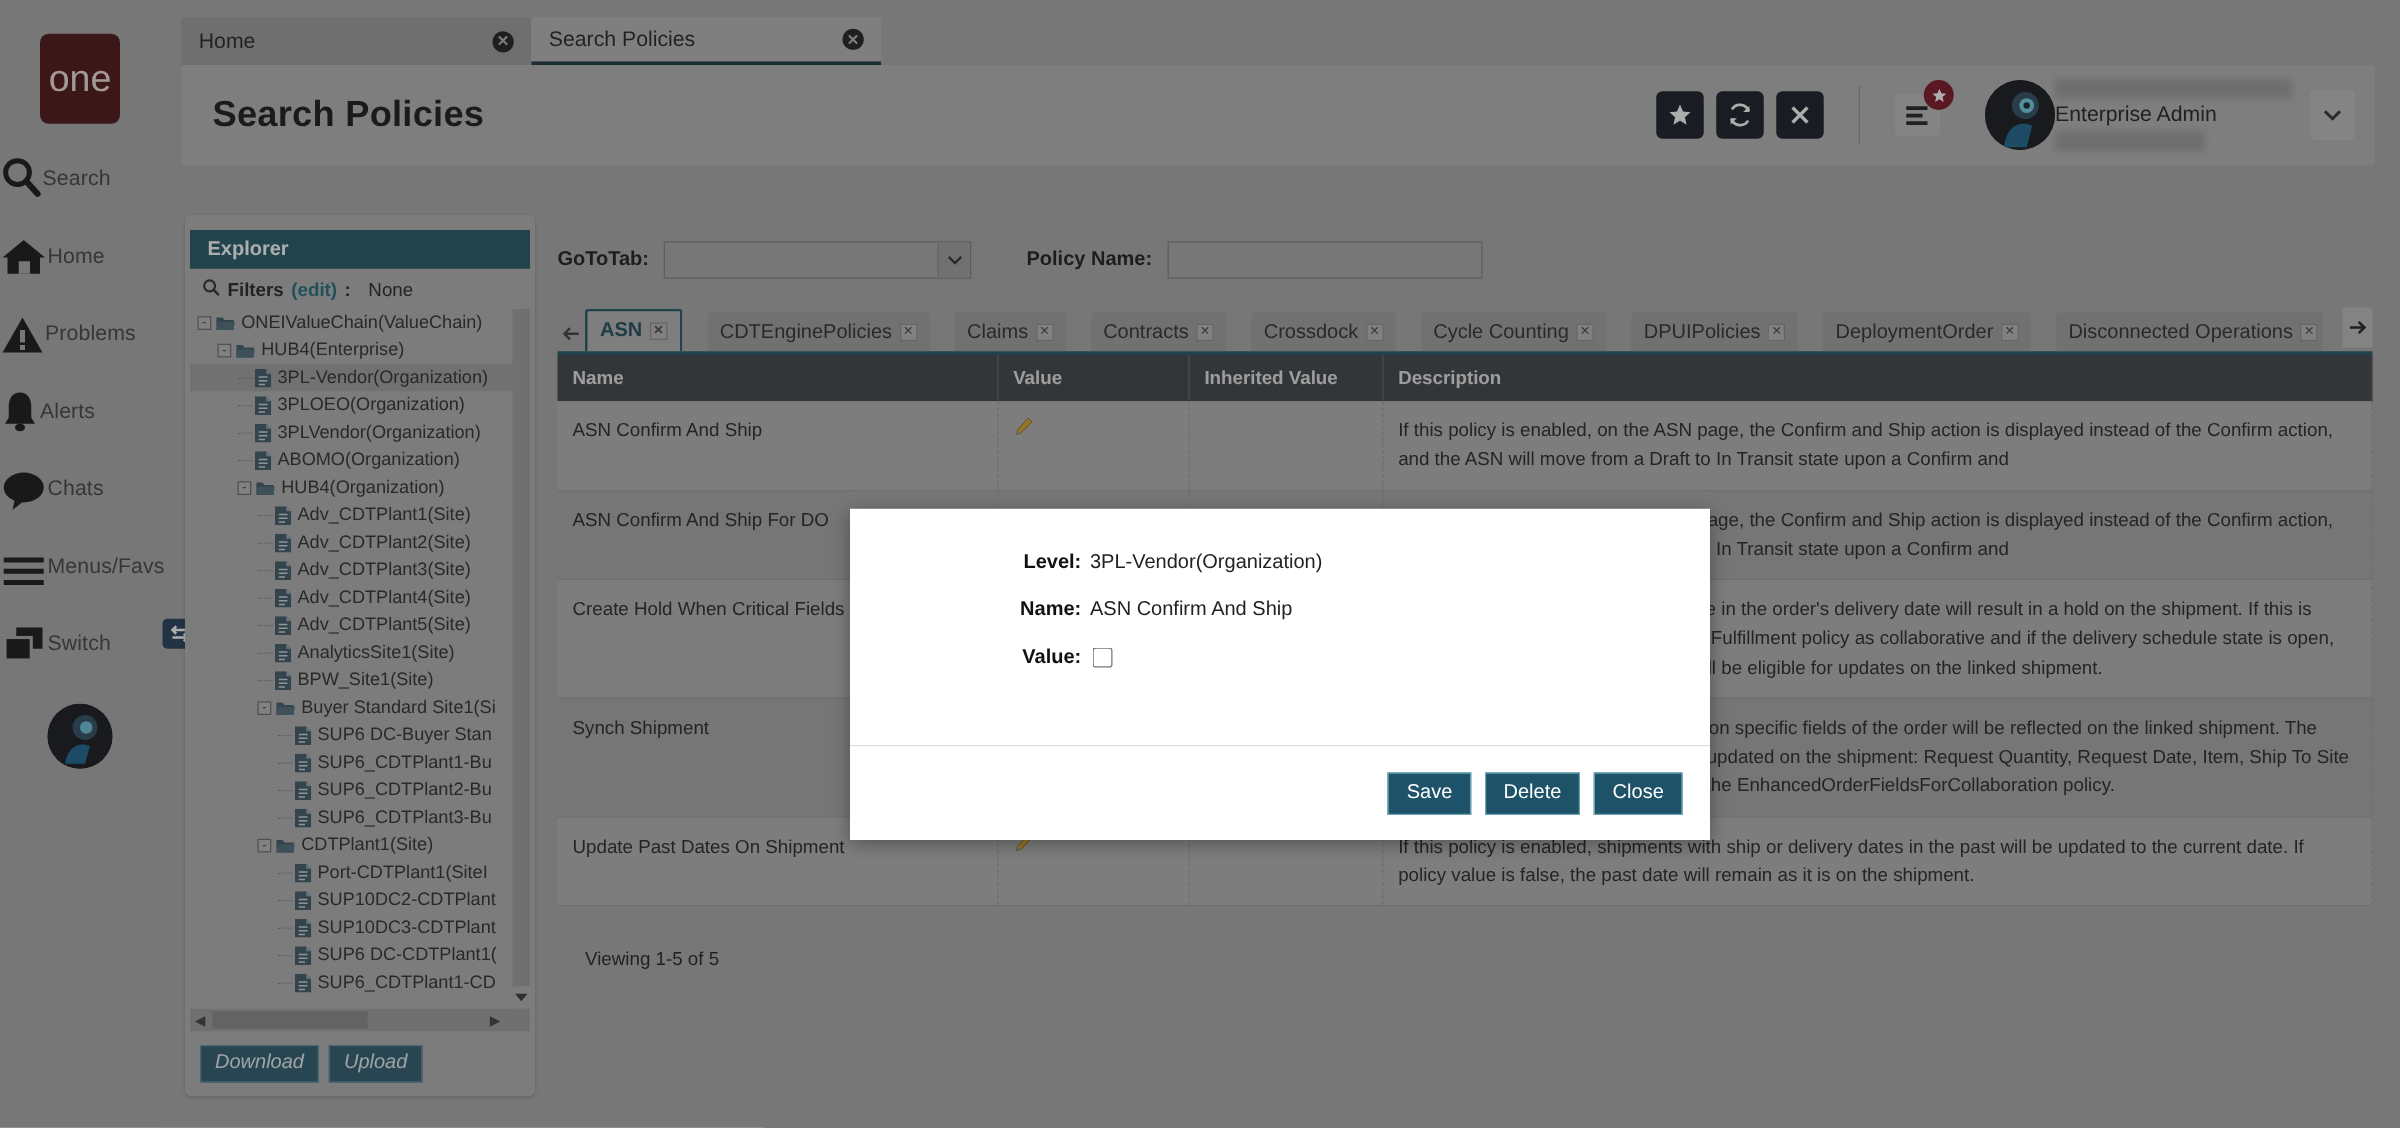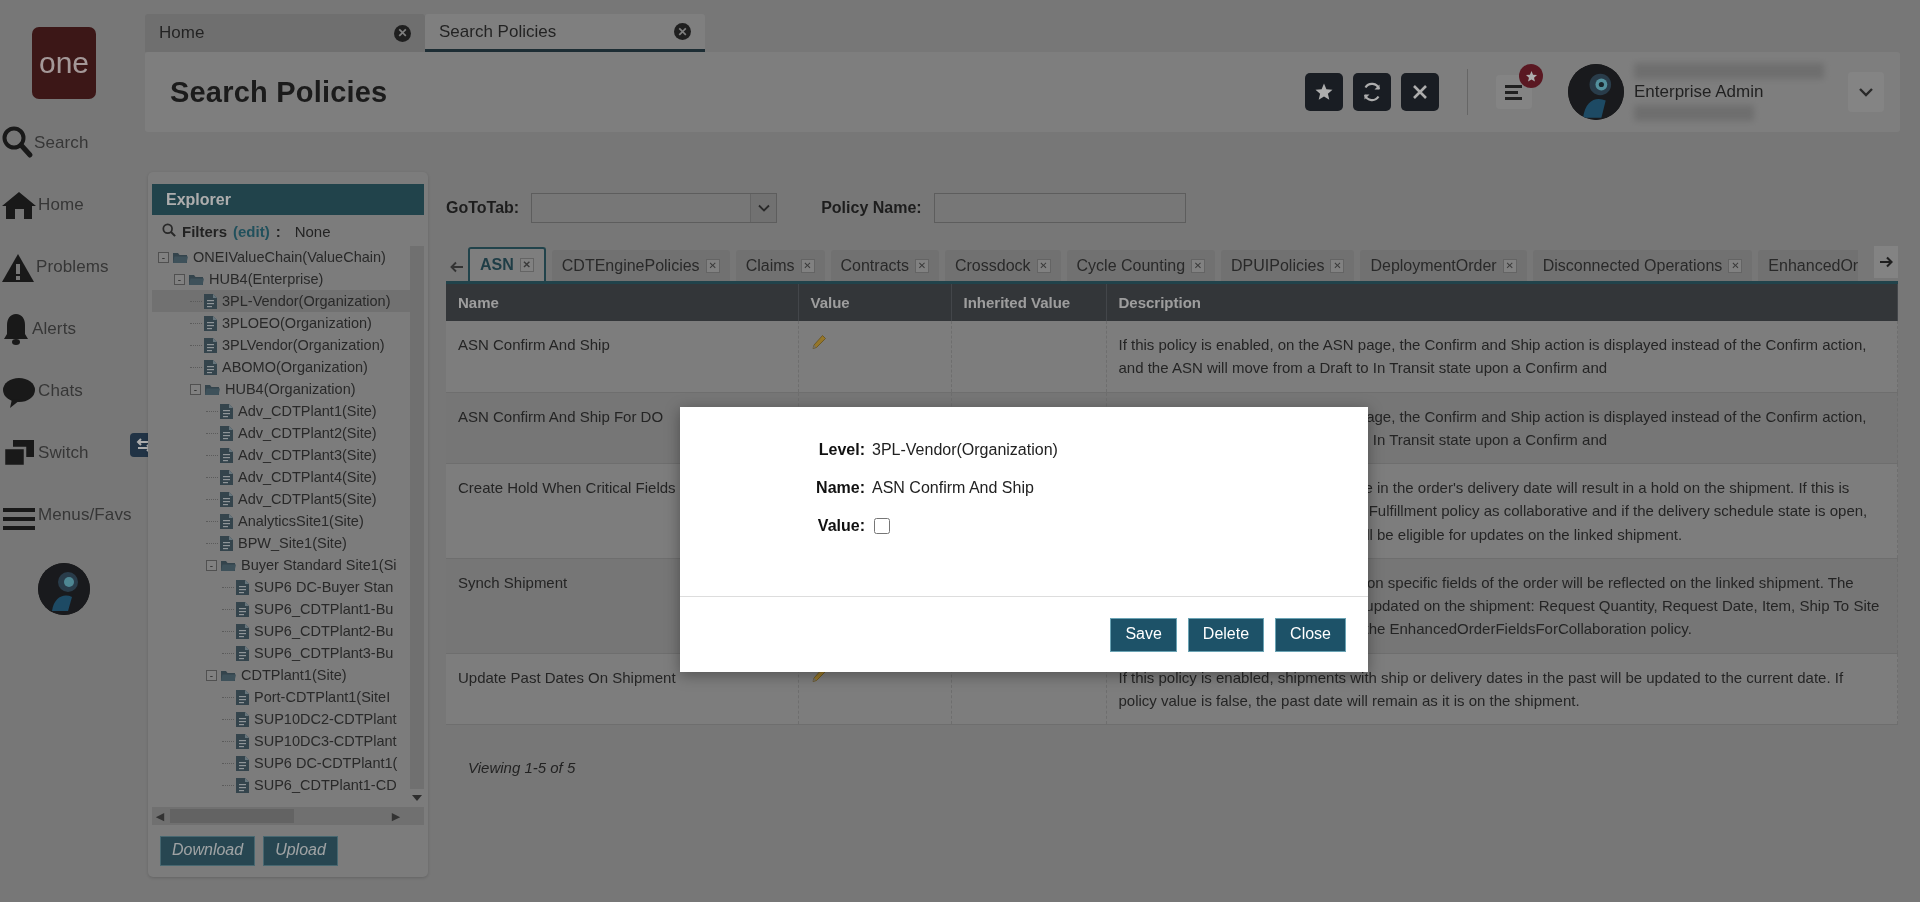--- a/index.html
+++ b/index.html
@@ -69,21 +69,21 @@
     width: 38px; height: 38px; background: #111821; border-radius: 5px;
     display: flex; align-items: center; justify-content: center; cursor: pointer;
   }
   #hdr-divider { width: 1px; height: 46px; background: #8d8d8d; margin: 0 18px; }
   #menus-btn { position: relative; width: 36px; height: 34px; background: #bdbdbd; border-radius: 4px;
                display:flex; align-items:center; justify-content:center; cursor:pointer; }
   #menus-badge {
     position: absolute; top: -11px; right: -11px; width: 24px; height: 24px;
     border-radius: 50%; background: #7a1020; display: flex; align-items: center; justify-content: center;
   }
-  #user-block { display: flex; align-items: center; gap: 10px; margin-left: 26px; }
+  #user-block { display: flex; align-items: center; margin-left: 26px; }
   #user-avatar { width: 56px; height: 56px; border-radius: 50%; overflow: hidden; background: #0c0c0c;
                  display: flex; align-items: center; justify-content: center; }
   #user-meta { display: flex; flex-direction: column; gap: 3px; width: 190px; }
   .blur-bar { height: 16px; background: #9a9a9a; border-radius: 2px; filter: blur(3px); }
   #user-role { font-size: 17px; color: #1c1c1c; }
   #user-caret { width: 36px; height: 40px; background: #bdbdbd; border-radius: 4px;
                 display:flex; align-items:center; justify-content:center; cursor:pointer; margin-left: 14px;}
 
   
   #explorer {
@@ -142,41 +142,41 @@
                   border: 1px solid #7e7e7e; font-size: 15px; padding: 0 6px; color: #1a1a1a;
                   font-family: "Liberation Sans", sans-serif; }
 
   
   #tabstrip { display: flex; align-items: flex-end; height: 34px; margin-top: 22px;
               border-bottom: 3px solid #1e5561; position: relative; }
   #tab-left, #tab-right { width: 22px; height: 28px; display: flex; align-items: center;
                           justify-content: center; color: #3b3b3b; font-size: 17px; cursor: pointer; }
   #tab-right { position: absolute; right: 0; bottom: 3px; background: #bbbbbb; height: 32px; width: 24px; }
   .ptab { height: 31px; display: flex; align-items: center; gap: 6px; padding: 0 10px;
-          background: #9f9f9f; font-size: 16px; color: #2a2a2a; margin-right: 6px; cursor: pointer;
+          background: #9f9f9f; font-size: 16px; color: #2a2a2a; margin-right: 20px; cursor: pointer;
           border-top-left-radius: 3px; border-top-right-radius: 3px; white-space: nowrap; }
   .ptab.active { background: #b4b4b4; color: #1b4b59; font-weight: bold;
                  border: 2px solid #1e5561; border-bottom: none; height: 34px; }
   .ptab .tclose { width: 14px; height: 14px; background: #b9b9b9; border: 1px solid #8a8a8a;
                   font-size: 10px; line-height: 12px; text-align: center; color: #444; }
 
   
   #ptable { width: 100%; border-collapse: collapse; table-layout: fixed; margin-top: 0; }
   #ptable thead th {
     background: #3b3f45; color: #e6e6e6; font-size: 15px; font-weight: bold;
     text-align: left; padding: 10px 12px; border-right: 1px solid #55595f;
   }
   #ptable tbody td {
     font-size: 15px; color: #232323; padding: 12px 12px; vertical-align: top;
     border-right: 1px dashed #9a9a9a; border-bottom: 1px solid #9a9a9a; line-height: 1.55;
   }
   #ptable tbody tr:nth-child(odd) { background: #b2b2b2; }
   #ptable tbody tr:nth-child(even) { background: #a6a6a6; }
   .pencil { display: inline-block; cursor: pointer; }
-  #viewing { font-size: 15px; color: #1d1d1d; margin-top: 34px; margin-left: 22px; font-style: italic; }
+  #viewing { font-size: 15px; color: #1d1d1d; margin-top: 34px; margin-left: 22px; }
 
   
   #overlay { position: absolute; inset: 0; background: rgba(40,40,40,.38); }
   #modal {
     position: absolute; left: 680px; top: 407px; width: 688px; height: 265px;
     background: #ffffff; box-shadow: 0 3px 14px rgba(0,0,0,.35);
     display: flex; flex-direction: column;
   }
   #modal-body { flex: 1; padding: 34px 0 0 0; }
   .mrow { display: flex; align-items: center; margin-bottom: 20px; }
@@ -244,45 +244,45 @@
     <div class="rail-item">
       <span class="ri-ico">
         <svg width="38" height="34" viewBox="0 0 38 34">
             <ellipse cx="19" cy="15" rx="16" ry="12" fill="#111"></ellipse>
             <path d="M12 24 L10 33 L20 25 Z" fill="#111"></path>
           </svg>
       </span>
       <span class="ri-lbl">Chats</span>
     </div>
 
+    <div class="rail-item">
+      <span class="ri-ico">
+        <svg width="38" height="30" viewBox="0 0 38 30">
+            <rect x="3" y="5" width="32" height="4" fill="#111"></rect>
+            <rect x="3" y="14" width="32" height="4" fill="#111"></rect>
+            <rect x="3" y="23" width="32" height="4" fill="#111"></rect>
+          </svg>
+      </span>
+      <span class="ri-lbl">Menus/Favs</span>
+    </div>
+
     <div class="rail-item" id="switch-wrap">
       <span class="ri-ico">
         <svg width="38" height="34" viewBox="0 0 38 34">
             <rect x="13" y="3" width="21" height="17" fill="#111"></rect>
             <rect x="4" y="11" width="21" height="18" fill="#111" stroke="#a9a9a9" stroke-width="2.5"></rect>
           </svg>
       </span>
       <span class="ri-lbl">Switch</span>
       <span id="switch-badge">
         <svg width="18" height="14" viewBox="0 0 18 14">
             <path d="M15 4 L3 4 M6 1 L3 4 L6 7" stroke="#ffffff" stroke-width="2" fill="none"></path>
             <path d="M3 10 L15 10 M12 7 L15 10 L12 13" stroke="#ffffff" stroke-width="2" fill="none"></path>
           </svg>
       </span>
-    </div>
-
-    <div class="rail-item">
-      <span class="ri-ico">
-        <svg width="38" height="30" viewBox="0 0 38 30">
-            <rect x="3" y="5" width="32" height="4" fill="#111"></rect>
-            <rect x="3" y="14" width="32" height="4" fill="#111"></rect>
-            <rect x="3" y="23" width="32" height="4" fill="#111"></rect>
-          </svg>
-      </span>
-      <span class="ri-lbl">Menus/Favs</span>
     </div>
 
     <div id="rail-avatar">
       <svg width="52" height="52" viewBox="0 0 52 52">
         <circle cx="26" cy="26" r="26" fill="#111318"></circle>
         <circle cx="30" cy="19" r="10" fill="#2b4a60"></circle>
         <circle cx="31" cy="19" r="5" fill="#66c2d6"></circle>
         <path d="M14 48 C16 34 26 30 34 34 L30 48 Z" fill="#18608a"></path>
       </svg>
     </div>

